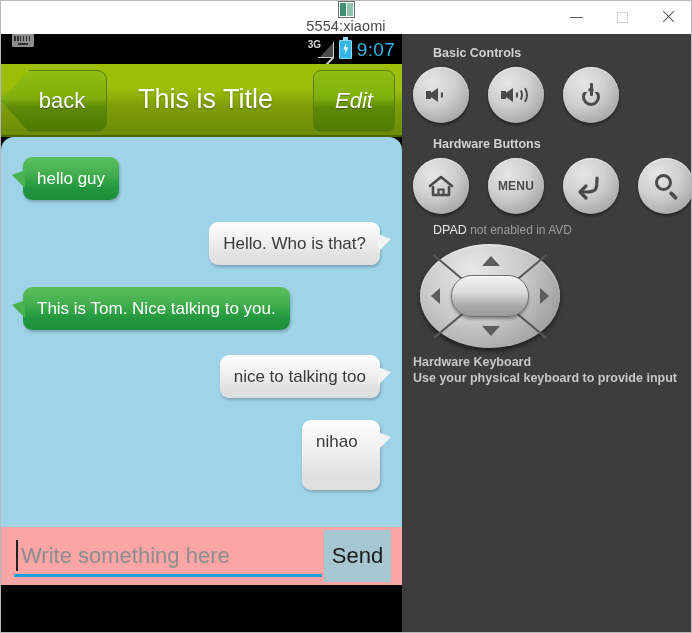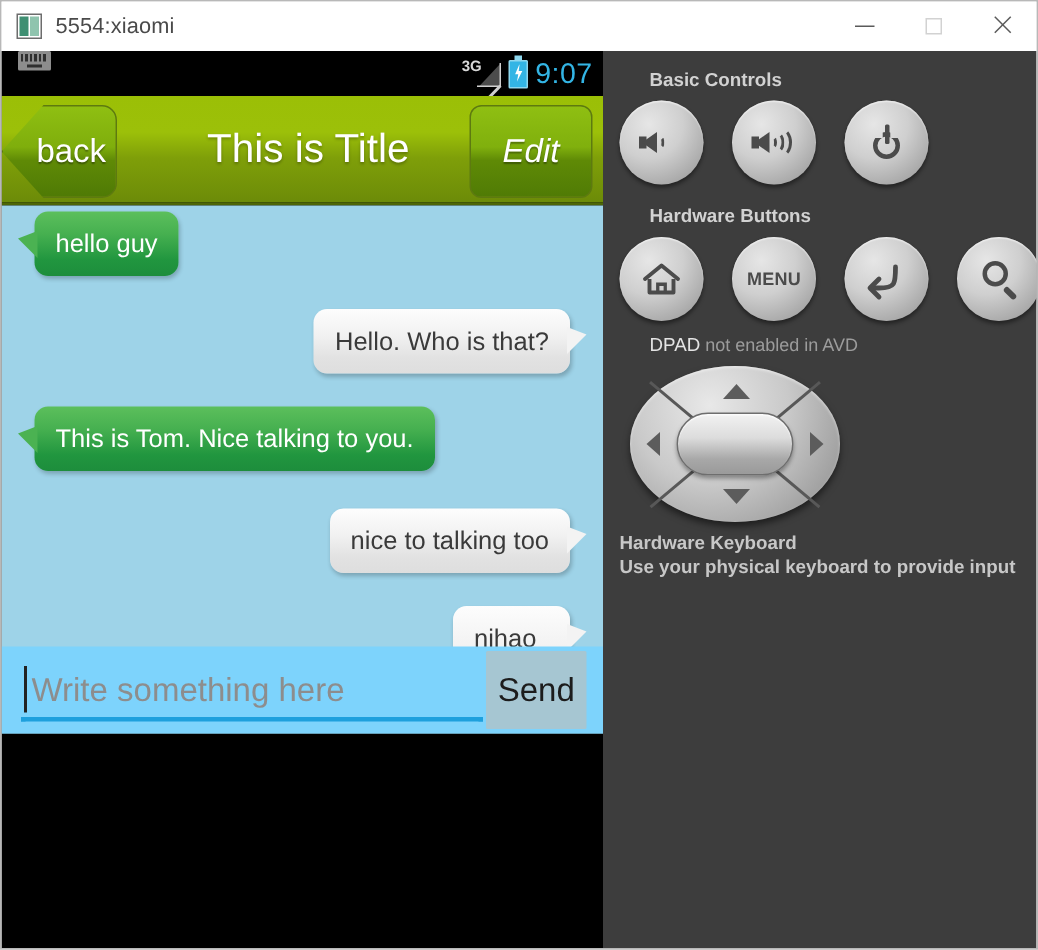--- a/index.html
+++ b/index.html
@@ -17,21 +17,21 @@
     background: #ffffff;
     border: 1px solid #b8b8b8;
     overflow: hidden;
   }
 
   
   #titlebar {
     position: absolute; left: 0; top: 0;
     width: 690px; height: 33px;
     background: #ffffff;
-    display: flex; align-items: center;
+    display: flex; align-items: center; flex-direction: column;
   }
   #app-icon {
     width: 17px; height: 17px;
     margin-left: 10px; margin-right: 9px;
     border: 1px solid #6d6d6d;
     background: #ffffff;
     position: relative;
     flex: none;
   }
   #app-icon::before {
@@ -152,21 +152,21 @@
   
   #actionbar {
     position: relative;
     width: 401px; height: 73px;
     background: linear-gradient(to bottom,#9bbf06 0%,#9cc009 34%,#7f9f09 58%,#6c8b08 100%);
     border-bottom: 2px solid #4d6606;
     display: flex; align-items: center; justify-content: center;
   }
   #back-btn {
     position: absolute; left: 0px; top: 6px;
-    width: 77px; height: 62px;
+    width: 106px; height: 62px;
     background: linear-gradient(to bottom,#8fbf12 0%,#7fae0c 45%,#5f8a06 60%,#4f7a05 100%);
     border: 1px solid #5d7a10;
     border-radius: 10px;
     clip-path: polygon(28px 0, 100% 0, 100% 100%, 28px 100%, 0 50%);
     display: flex; align-items: center; justify-content: center;
     padding-left: 16px;
   }
   #back-btn span {
     font-size: 22px; color: #ffffff; font-weight: 400;
     text-shadow: 0 1px 1px rgba(0,0,0,.35);
@@ -185,23 +185,24 @@
     display: flex; align-items: center; justify-content: center; font-style: italic;
   }
   #edit-btn span {
     font-size: 22px; color: #ffffff;
     text-shadow: 0 1px 1px rgba(0,0,0,.35);
   }
 
   
   #chat {
     position: relative;
-    width: 401px; height: 352px;
+    width: 401px; height: 448px;
     background: #9ed3e8;
-    padding-top: 2px;
+    padding-top: 18px;
+    border-radius: 13px;
   }
   .row { display: flex; width: 100%; }
   .row.left  { justify-content: flex-start; }
   .row.right { justify-content: flex-end; }
 
   .bubble {
     position: relative;
     max-width: 300px;
     border-radius: 9px;
     padding: 11px 14px;
@@ -240,21 +241,21 @@
   .b1 { margin-top: 2px; }
   .b2 { margin-top: 22px; }
   .b3 { margin-top: 22px; }
   .b4 { margin-top: 25px; }
   .b5 { margin-top: 22px; padding-bottom: 38px; min-width: 78px; }
 
   
   #inputbar {
     position: absolute; left: 0; bottom: 0;
     width: 401px; height: 58px;
-    background: #7dd3fc;
+    background: #fca5a5;
     display: flex; align-items: center;
   }
   #edit-wrap {
     position: relative;
     margin-left: 13px;
     width: 302px; height: 46px;
     display: flex; align-items: center;
   }
   #edit-wrap::after {
     content: ""; position: absolute; left: 0; bottom: 2px;

